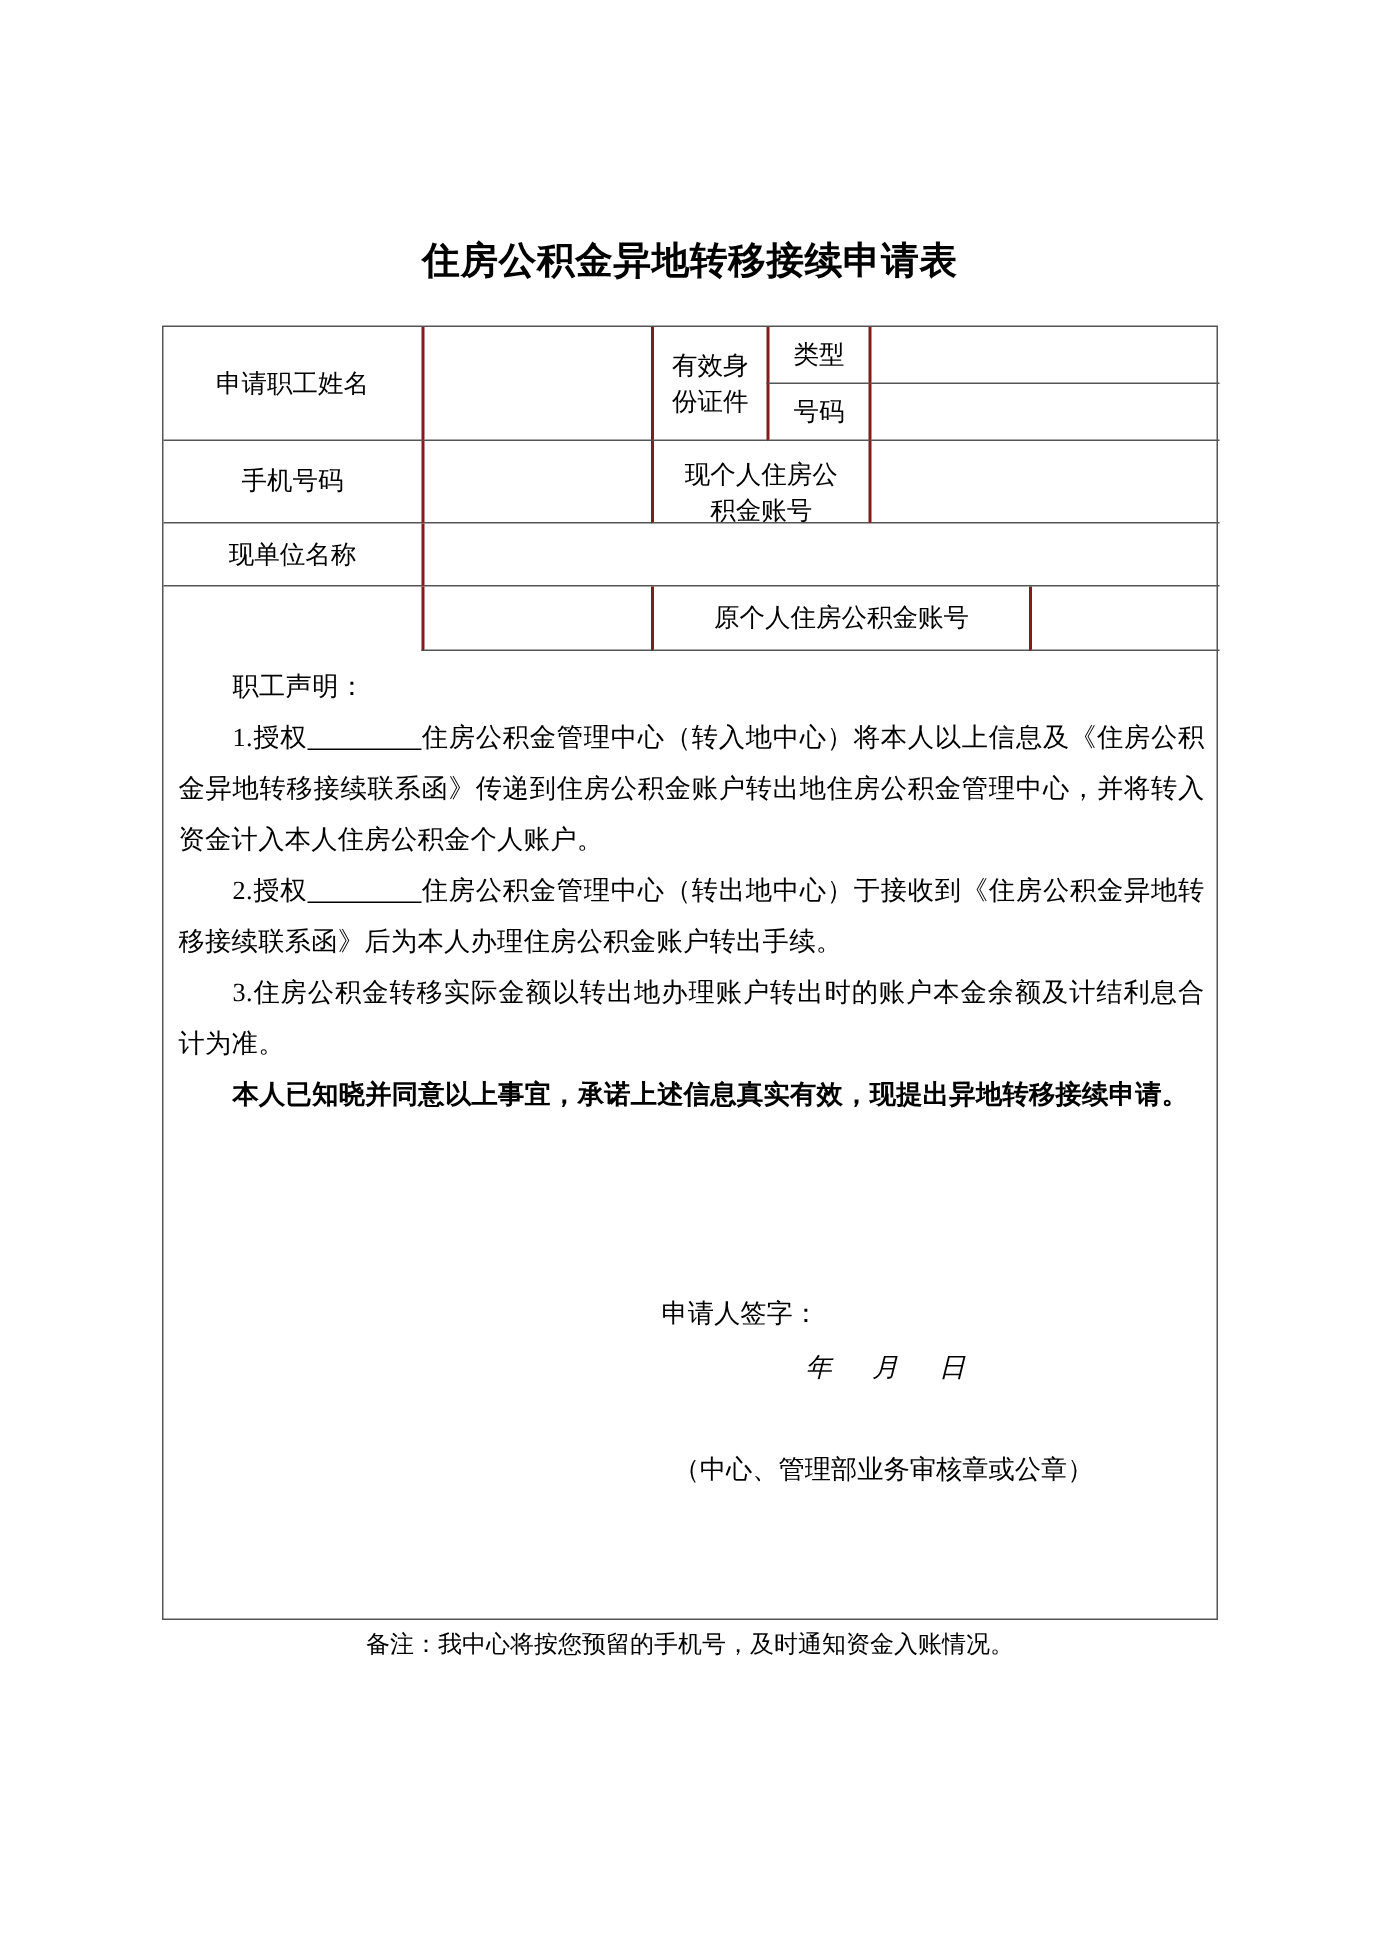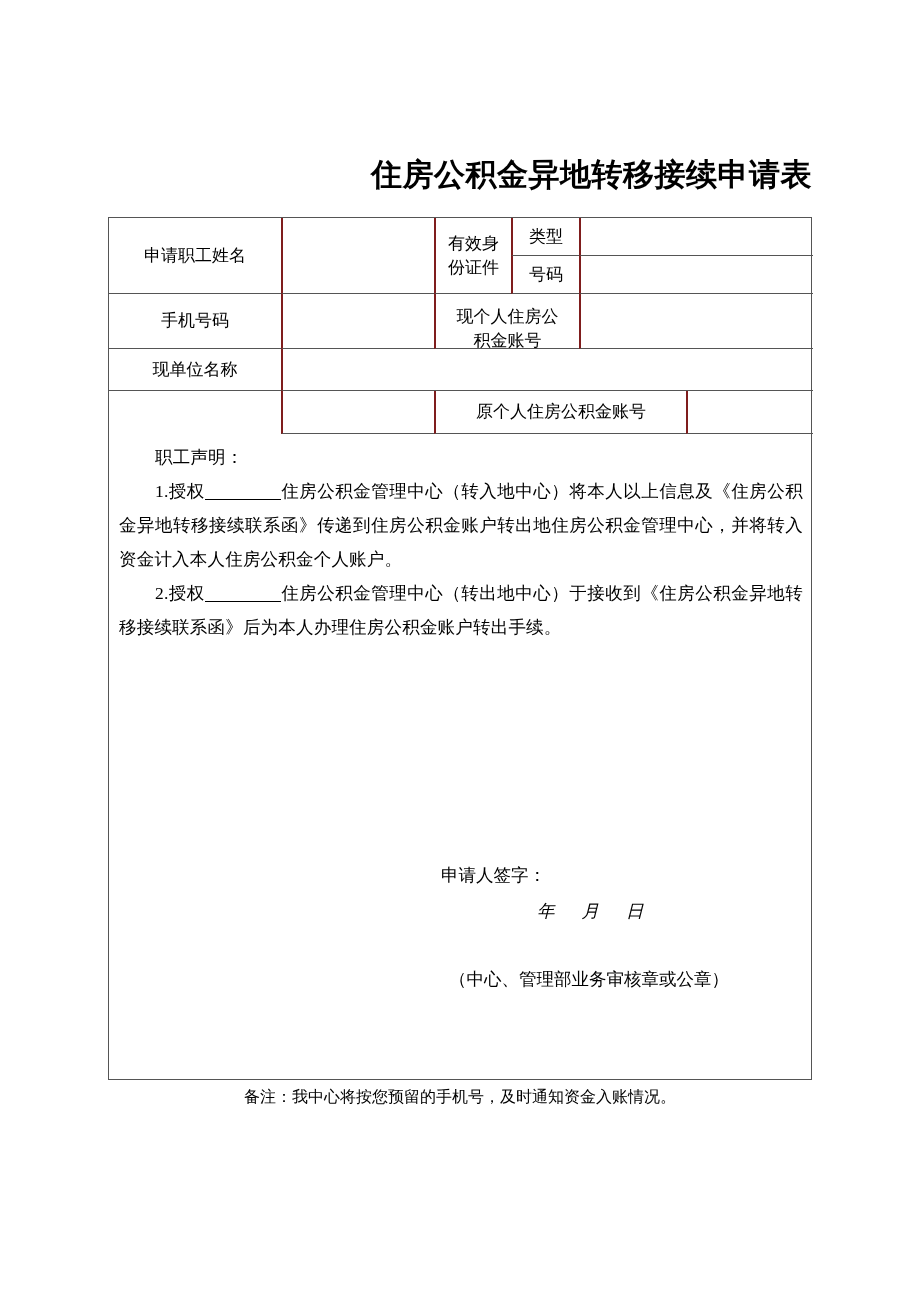--- a/index.html
+++ b/index.html
@@ -21,22 +21,22 @@
     width: 920px;
     height: 1302px;
   }
 
   
   .doc-title {
     position: absolute;
     left: 108px;
     top: 156px;
     width: 704px;
-    text-align: right;
-    font-size: 31px;
+    text-align: center;
+    font-size: 25px;
     font-weight: bold;
     letter-spacing: 0.5px;
     line-height: 38px;
     white-space: nowrap;
   }
 
   
   .form-table {
     position: absolute;
     left: 108px;
@@ -212,21 +212,23 @@
         <p class="p indent">职工声明：</p>
 
         <p class="p indent">
           <span>1.授权</span><span class="blank"></span><span>住房公积金管理中心（转入地中心）将本人以上信息及《住房公积金异地转移接续联系函》传递到住房公积金账户转出地住房公积金管理中心，并将转入资金计入本人住房公积金个人账户。</span>
         </p>
 
         <p class="p indent">
           <span>2.授权</span><span class="blank"></span><span>住房公积金管理中心（转出地中心）于接收到《住房公积金异地转移接续联系函》后为本人办理住房公积金账户转出手续。</span>
         </p>
 
-
+        <p class="p indent">3.住房公积金转移实际金额以转出地办理账户转出时的账户本金余额及计结利息合计为准。</p>
+
+        <p class="p indent bold">本人已知晓并同意以上事宜，承诺上述信息真实有效，现提出异地转移接续申请。</p>
 
         <div class="sig-wrap">
           <div class="sig-name">申请人签字：</div>
           <div class="sig-date">
             <span>年</span><span>月</span><span>日</span>
           </div>
           <div class="sig-seal">（中心、管理部业务审核章或公章）</div>
         </div>
 
       </div>

